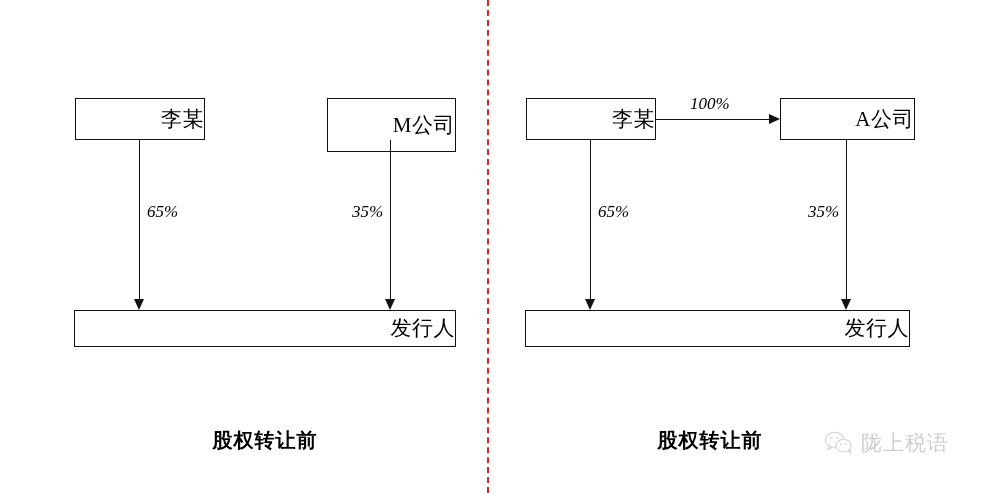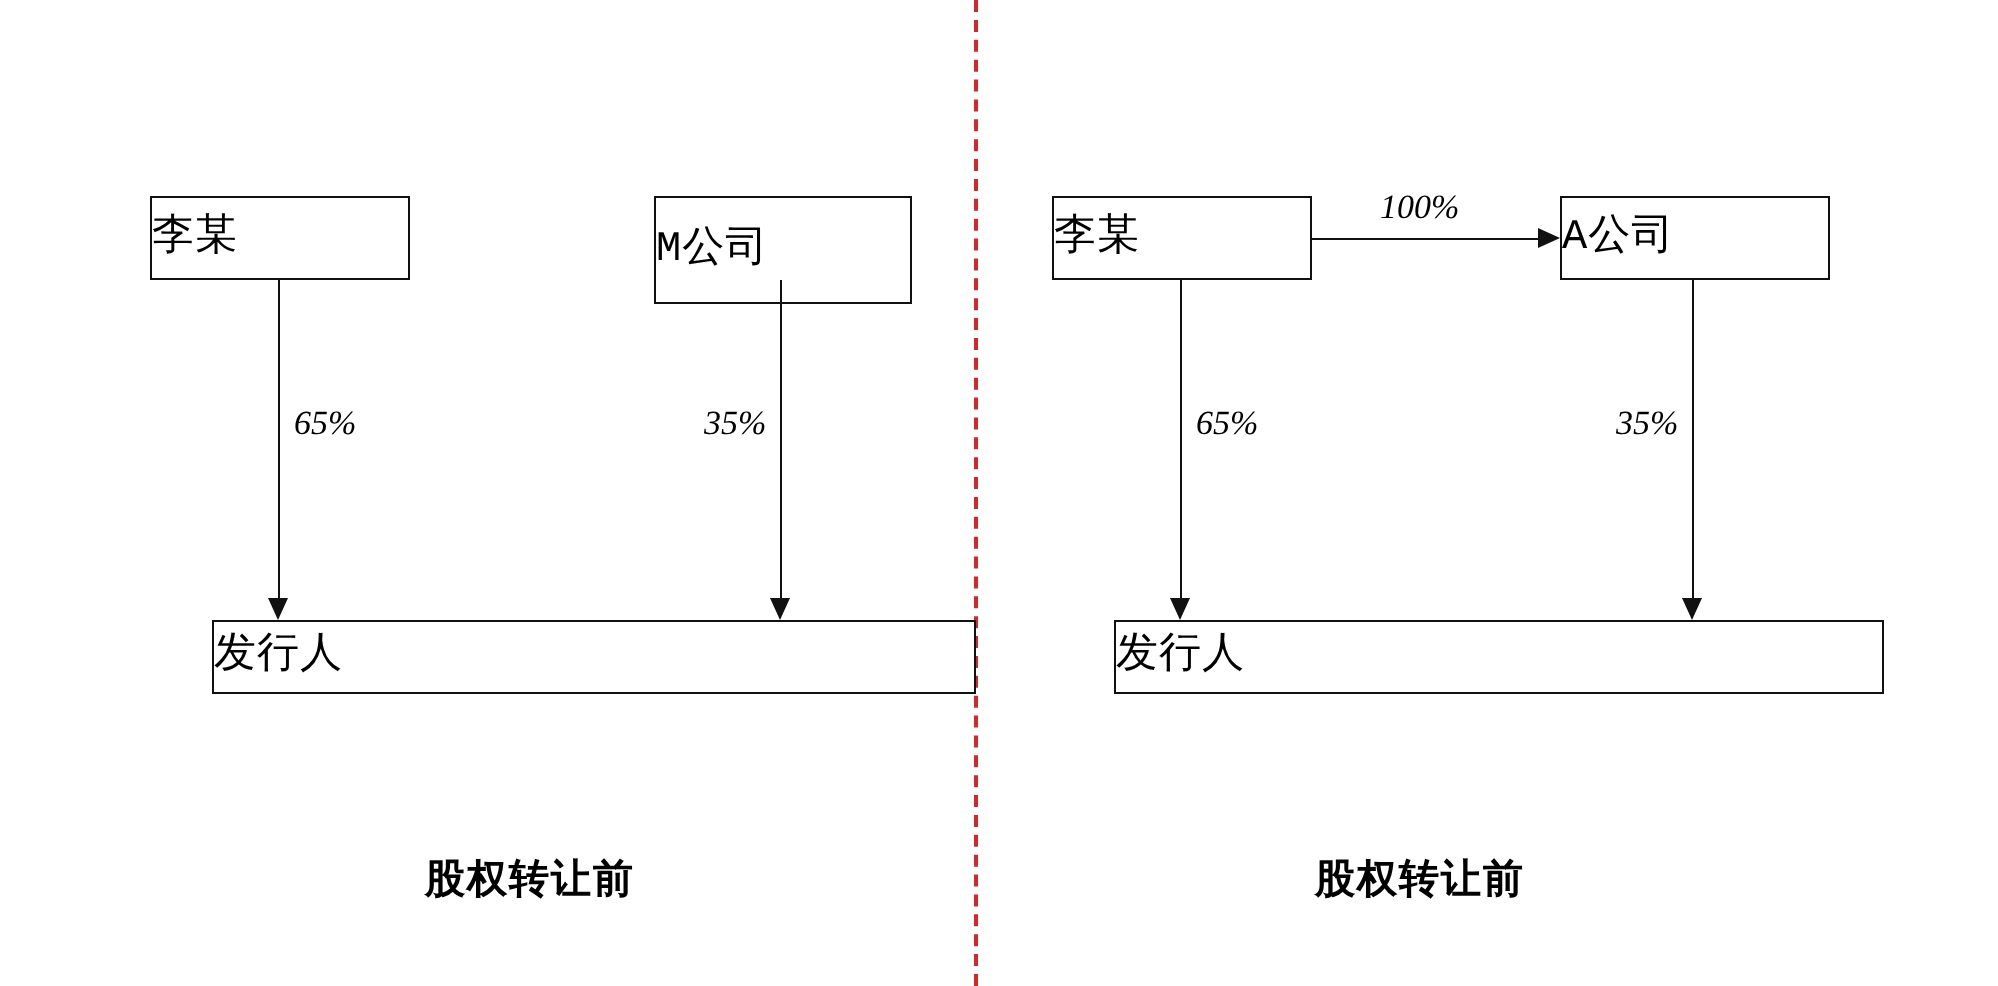--- a/index.html
+++ b/index.html
@@ -29,30 +29,28 @@
   }
 
   
   .node {
     position: absolute;
     box-sizing: border-box;
     border: 1.4px solid #111111;
     background: #ffffff;
     display: flex;
     align-items: center;
-    justify-content: flex-start;
+    justify-content: flex-end;
     font-size: 21px;
     line-height: 1;
     letter-spacing: 0.5px;
     white-space: nowrap;
-    font-family: Liberation Mono, monospace;
   }
   .node.wide {
     font-size: 21px;
-    margin-left: 32px;
   }
 
   
   .vline {
     position: absolute;
     width: 0;
     border-left: 1.4px solid #111111;
   }
   .hline {
     position: absolute;
@@ -174,14 +172,29 @@
     <div class="arrowhead-down" style="left:584.5px; top:299px;"></div>
     <div class="edge-label" style="left:598px; top:203px;">65%</div>
 
     <div class="vline" style="left:846px; top:140px; height:165px;"></div>
     <div class="arrowhead-down" style="left:840.5px; top:299px;"></div>
     <div class="edge-label" style="left:808px; top:203px;">35%</div>
 
     <div class="caption" style="left:455px; top:430px; width:510px;">股权转让前</div>
   </div>
 
+  <div class="watermark" style="left:824px; top:430px;">
+    <span>
+      <svg class="wechat-icon" viewBox="0 0 34 28" aria-hidden="true">
+        <ellipse cx="12" cy="10.5" rx="10.5" ry="8.6" fill="none" stroke="#8a8a8a" stroke-width="1.3"></ellipse>
+        <path d="M6.5 17.2 L4 21.6 L8.8 19.2 Z" fill="none" stroke="#8a8a8a" stroke-width="1.3" stroke-linejoin="round"></path>
+        <circle cx="8.4" cy="8.4" r="1.25" fill="#8a8a8a"></circle>
+        <circle cx="15.2" cy="8.4" r="1.25" fill="#8a8a8a"></circle>
+        <ellipse cx="22" cy="17" rx="8.6" ry="7.1" fill="#ffffff" stroke="#8a8a8a" stroke-width="1.3"></ellipse>
+        <path d="M27.4 22.2 L30.2 26 L29.6 21.3 Z" fill="#ffffff" stroke="#8a8a8a" stroke-width="1.3" stroke-linejoin="round"></path>
+        <circle cx="19.2" cy="15.4" r="1.05" fill="#8a8a8a"></circle>
+        <circle cx="24.9" cy="15.4" r="1.05" fill="#8a8a8a"></circle>
+      </svg>
+    </span>
+    <span class="watermark-text">陇上税语</span>
+  </div>
 
 </div>
 
 </body></html>

